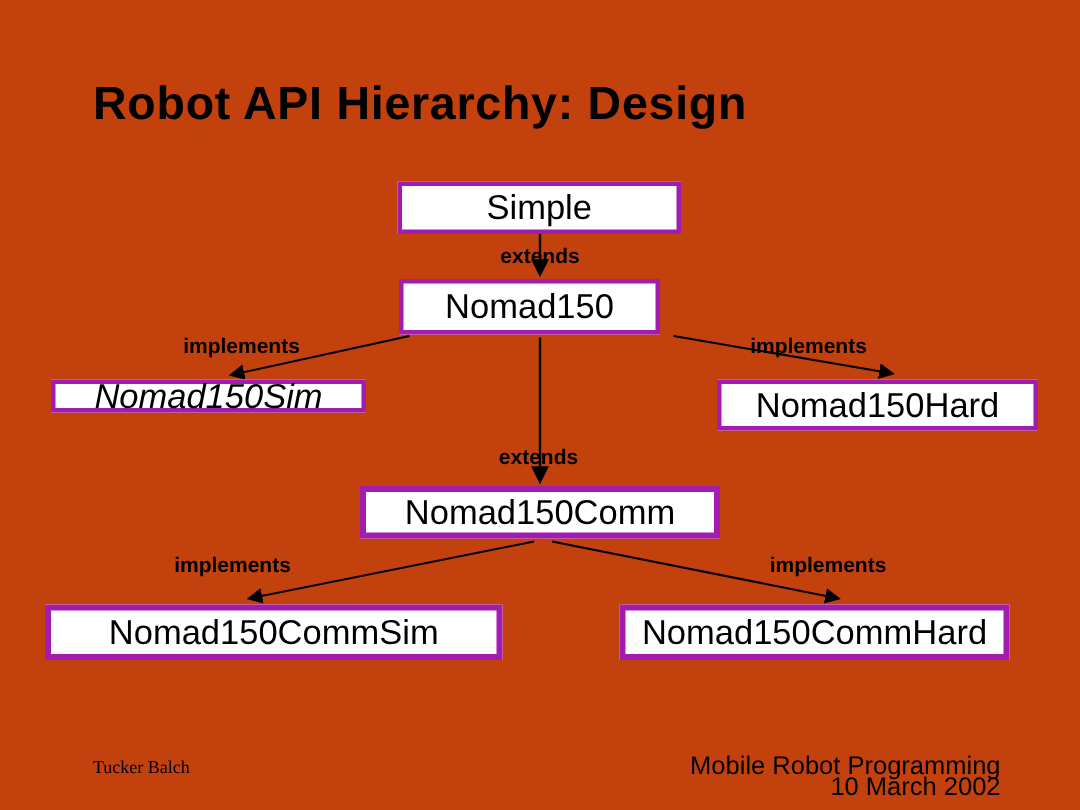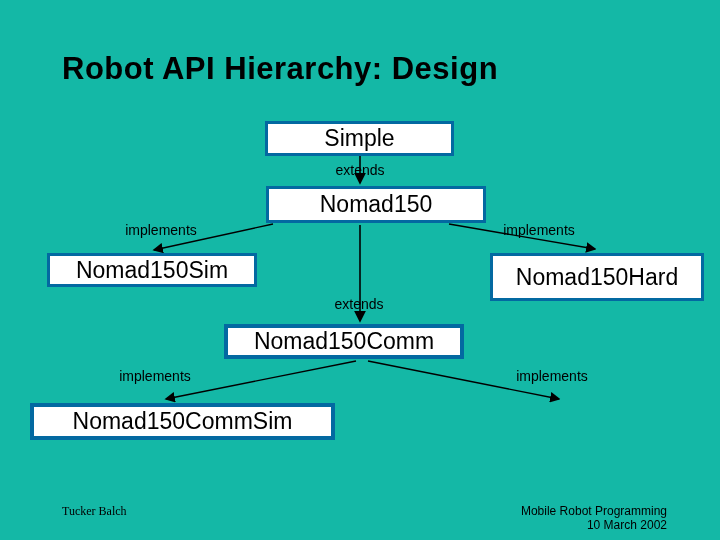--- a/index.html
+++ b/index.html
@@ -3,64 +3,65 @@
 <meta charset="utf-8">
 <style>
   html, body { margin: 0; padding: 0; }
   body {
     width: 720px; height: 540px;
     background: #ffffff;
     font-family: "Liberation Sans", sans-serif;
     color: #000000;
     overflow: hidden;
   }
-  .slide { position: relative; width: 720px; height: 540px; background: #14b8a6; }
+  .slide { position: relative; width: 720px; height: 540px; background: #c2410c; }
 
   .slide-title {
     position: absolute; left: 62px; top: 51px;
     font-size: 31px; font-weight: bold; letter-spacing: 0.5px;
     white-space: nowrap;
   }
 
   svg.connectors { position: absolute; left: 0; top: 0; width: 720px; height: 540px; }
 
   .node {
     position: absolute; box-sizing: border-box;
-    border: 3px solid #0369a1; background: #fff;
+    border: 3px solid #a21caf; background: #fff;
     display: flex; align-items: center; justify-content: center;
     font-size: 23px; white-space: nowrap;
   }
   .node.thick { border-width: 4px; }
 
   #node-simple        { left: 265px; top: 121px; width: 189px; height: 35px; }
-  #node-nomad150      { left: 266px; top: 186px; width: 220px; height: 37px; }
-  #node-nomad150sim   { left:  47px; top: 253px; width: 210px; height: 34px; }
-  #node-nomad150hard  { left: 478px; top: 253px; width: 214px; height: 48px; margin-left: 12px; }
-  #node-nomad150comm  { left: 224px; top: 324px; width: 240px; height: 35px; }
+  #node-nomad150      { left: 266px; top: 186px; width: 174px; height: 37px; }
+  #node-nomad150sim   { left:  34px; top: 253px; width: 210px; height: 22px; font-style: italic; }
+  #node-nomad150hard  { left: 478px; top: 253px; width: 214px; height: 34px; }
+  #node-nomad150comm  { left: 240px; top: 324px; width: 240px; height: 35px; }
   #node-nomad150commsim  { left:  30px; top: 403px; width: 305px; height: 37px; }
   #node-nomad150commhard { left: 413px; top: 403px; width: 260px; height: 37px; }
 
   .edge-label {
     position: absolute; font-size: 14px; white-space: nowrap;
     transform: translateX(-50%);
+    font-weight: bold;
   }
   #lbl-extends-top        { left: 360px; top: 162px; }
   #lbl-implements-sim     { left: 161px; top: 222px; }
   #lbl-implements-hard    { left: 539px; top: 222px; }
   #lbl-extends-comm       { left: 359px; top: 296px; }
   #lbl-implements-commsim { left: 155px; top: 368px; }
   #lbl-implements-commhard{ left: 552px; top: 368px; }
 
   .footer-left {
     position: absolute; left: 62px; top: 504px;
     font-size: 12px; line-height: 14px; text-align: left; font-family: Liberation Serif, serif;
   }
   .footer-right {
     position: absolute; right: 53px; top: 504px;
-    font-size: 12px; line-height: 14px; text-align: right;
+    font-size: 17px; line-height: 14px; text-align: right;
   }
 </style>
 </head>
 <body>
 
 <div class="slide">
 
   <div class="slide-title">Robot API Hierarchy: Design</div>
 
   <svg class="connectors" viewBox="0 0 720 540" xmlns="http://www.w3.org/2000/svg">
@@ -76,20 +77,21 @@
     <line x1="356" y1="361" x2="166" y2="399" stroke="#000" stroke-width="1.4" marker-end="url(#arrow)"></line>
     <line x1="368" y1="361" x2="559" y2="399" stroke="#000" stroke-width="1.4" marker-end="url(#arrow)"></line>
   </svg>
 
   <div class="node" id="node-simple">Simple</div>
   <div class="node" id="node-nomad150">Nomad150</div>
   <div class="node" id="node-nomad150sim">Nomad150Sim</div>
   <div class="node" id="node-nomad150hard">Nomad150Hard</div>
   <div class="node thick" id="node-nomad150comm">Nomad150Comm</div>
   <div class="node thick" id="node-nomad150commsim">Nomad150CommSim</div>
+  <div class="node thick" id="node-nomad150commhard">Nomad150CommHard</div>
 
   <div class="edge-label" id="lbl-extends-top">extends</div>
   <div class="edge-label" id="lbl-implements-sim">implements</div>
   <div class="edge-label" id="lbl-implements-hard">implements</div>
   <div class="edge-label" id="lbl-extends-comm">extends</div>
   <div class="edge-label" id="lbl-implements-commsim">implements</div>
   <div class="edge-label" id="lbl-implements-commhard">implements</div>
 
   <div class="footer-left">
     <div>Tucker Balch</div>

